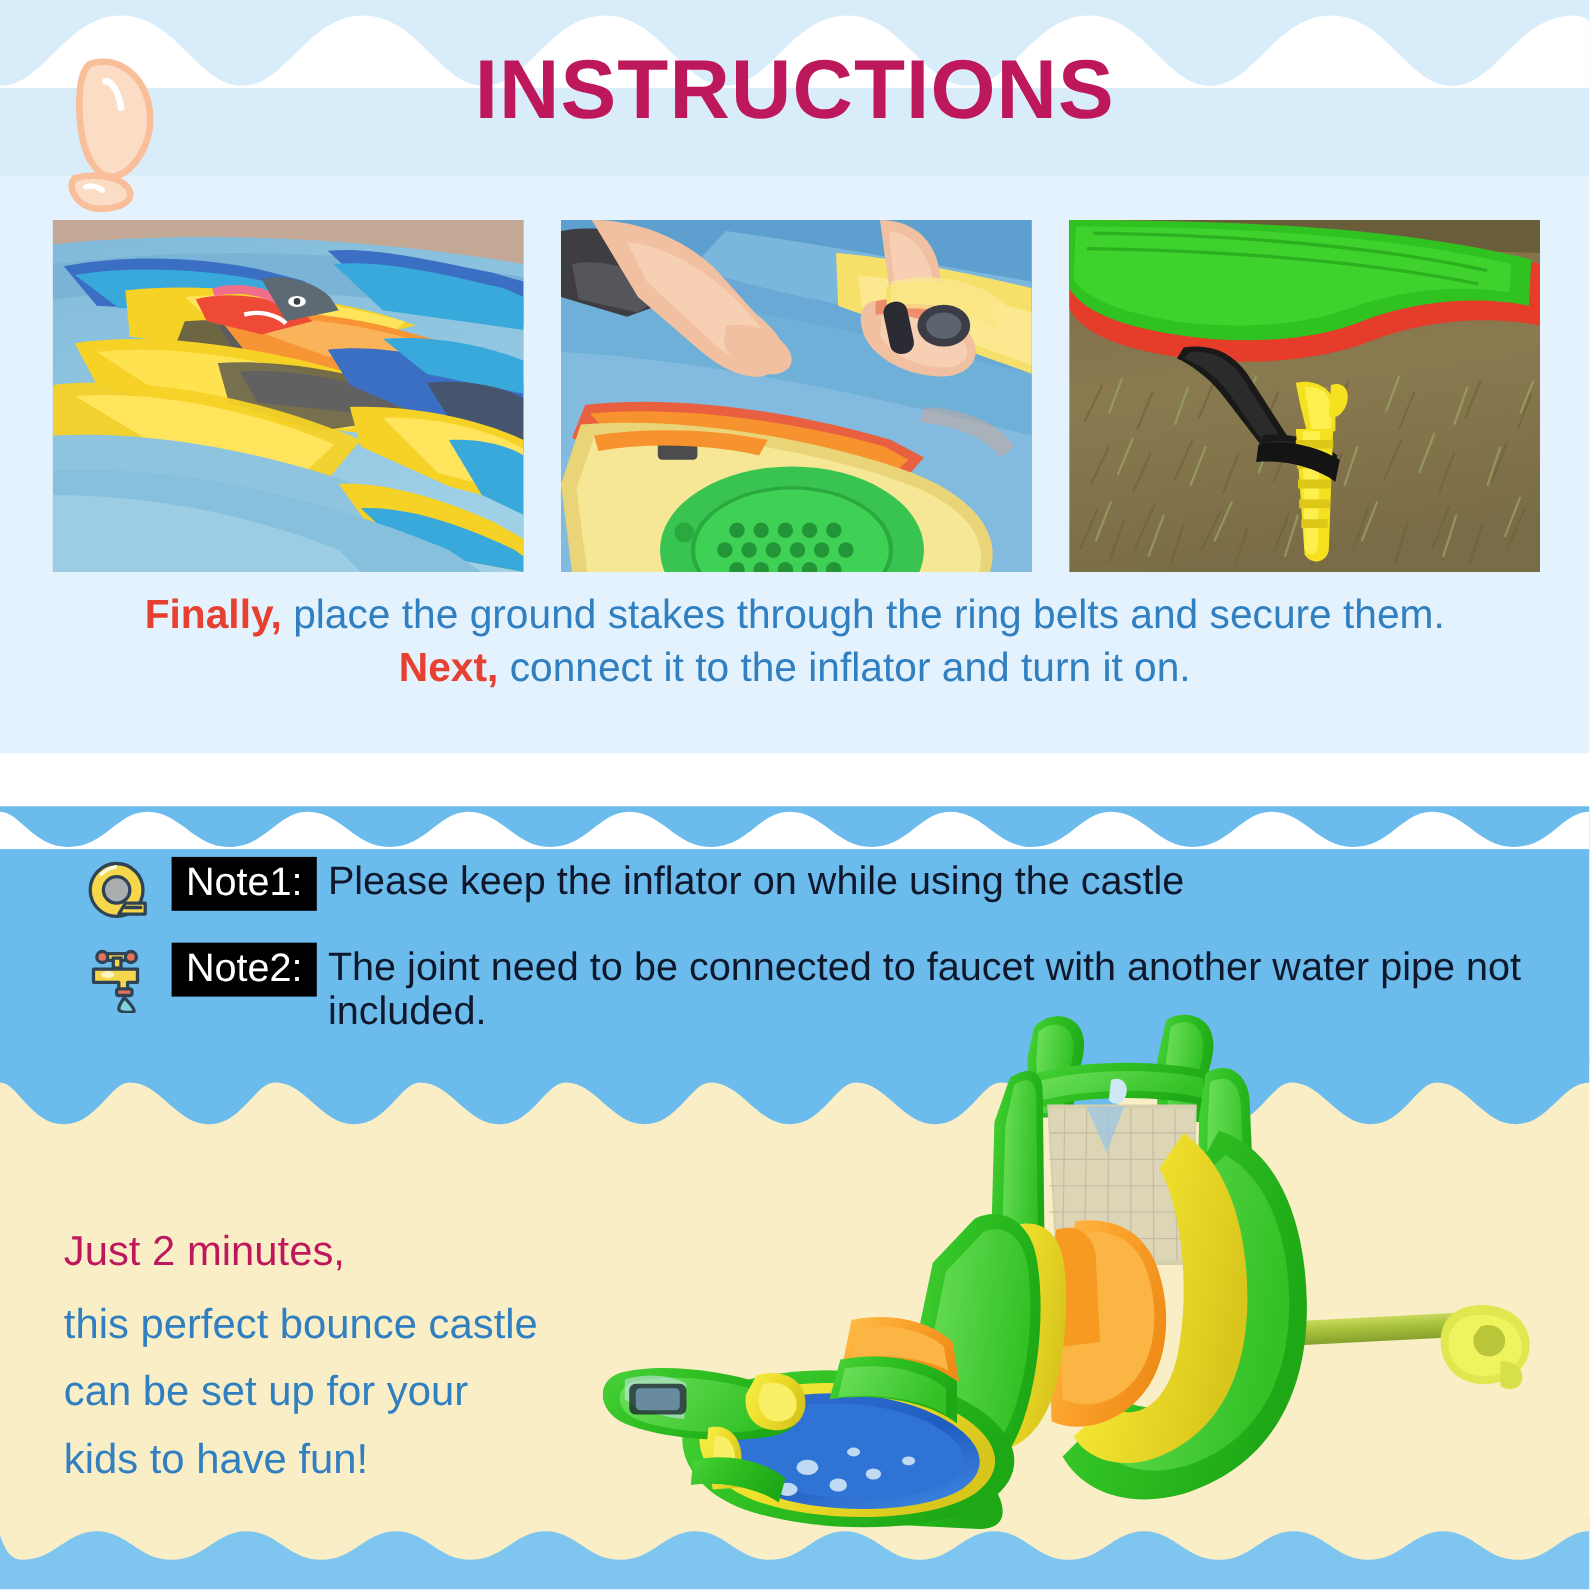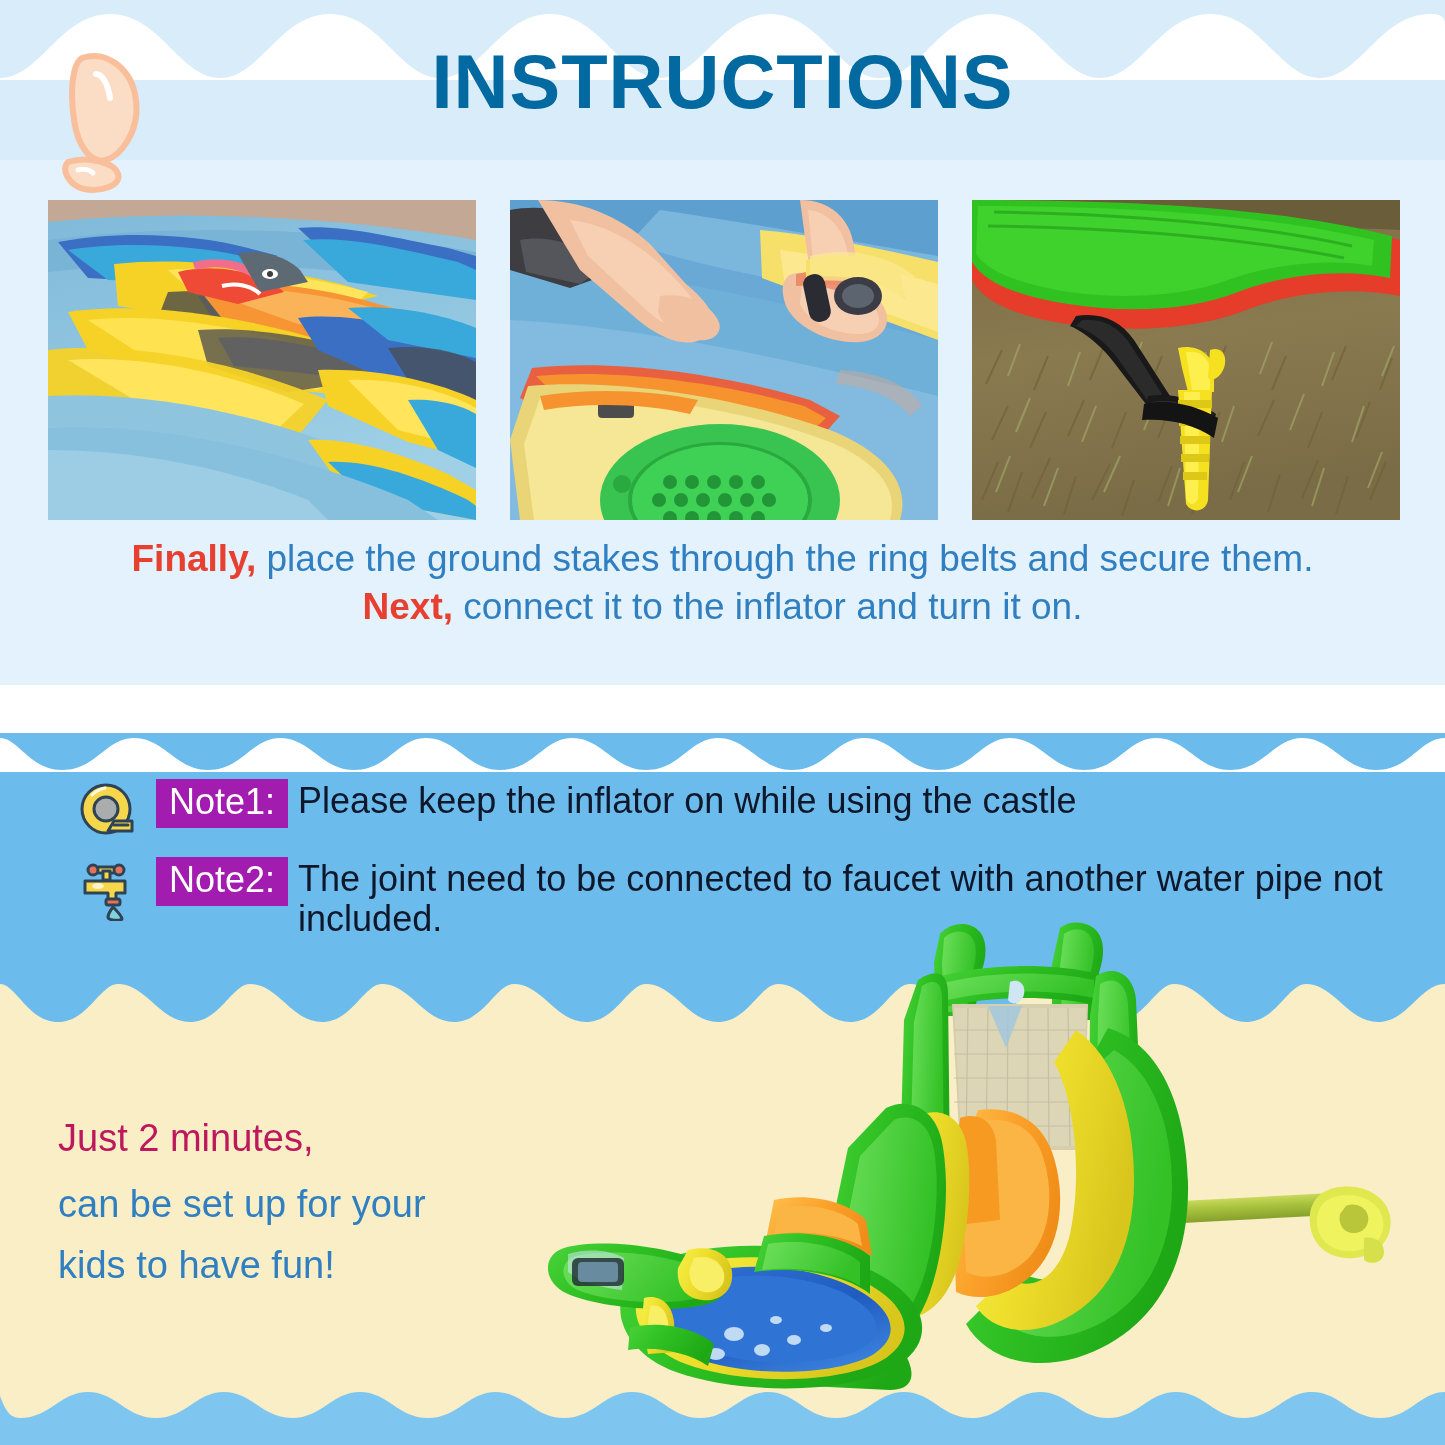--- a/index.html
+++ b/index.html
@@ -19,21 +19,21 @@
     background:#d9ecfa;
     overflow:hidden;
   }
   .header-wave { position:absolute; left:0; top:0; width:1445px; height:80px; }
   .header-title {
     position:absolute; left:0; top:38px; width:1445px;
     text-align:center;
     font-size:76px;
     font-weight:700;
     letter-spacing:1px;
-    color:#0369a1;
+    color:#be185d;
     font-family:"Liberation Sans", sans-serif;
   }
   .drop-icon { position:absolute; left:48px; top:44px; width:120px; height:150px; z-index:5; }
 
   
   .sec-steps {
     position:absolute; left:0; top:160px; width:1445px; height:525px;
     background:#e3f2fd;
   }
   .photo-row {
@@ -61,21 +61,21 @@
   .sec-notes {
     position:absolute; left:0; top:733px; width:1445px; height:235px;
     background:#6bbced;
   }
   .notes-wave-top { position:absolute; left:0; top:-1px; width:1445px; height:40px; }
   .notes-body { position:absolute; left:78px; top:48px; width:1330px; }
   .note-row { display:flex; align-items:flex-start; margin-bottom:16px; }
   .note-icon { width:62px; height:62px; flex:0 0 62px; margin-right:16px; }
   .note-icon svg { display:block; width:62px; height:62px; }
   .note-badge {
-    background:#a21caf; color:#ffffff;
+    background:#000000; color:#ffffff;
     font-size:36px; font-weight:400;
     padding:5px 13px 8px 13px;
     line-height:1.0;
     white-space:nowrap;
     flex:0 0 auto;
     margin-top:-2px;
   }
   .note-text {
     color:#0f172a; font-size:36px; line-height:1.12;
     margin-left:10px; margin-top:0px;
@@ -417,20 +417,21 @@
                C688,60 674,22 646,22 C628,22 616,60 586,60
                C556,60 542,22 514,22 C496,22 484,60 454,60
                C424,60 410,22 382,22 C364,22 352,60 322,60
                C292,60 278,22 250,22 C232,22 220,60 190,60
                C160,60 146,22 118,22 C100,22 88,60 58,60
                C28,60 16,22 0,22 Z" fill="#6bbced"></path>
     </svg>
 
     <div class="pitch">
       <span class="hl">Just 2 minutes,</span>
+      <span class="ln">this perfect bounce castle</span>
       <span class="ln">can be set up for your</span>
       <span class="ln">kids to have fun!</span>
     </div>
   </div>
 
   <div class="sec-footer">
     <svg class="footer-scallop" viewBox="0 0 1445 42" preserveAspectRatio="none">
       <path d="M0,0 L1445,0 L1445,14 C1420,14 1410,40 1380,40
                C1350,40 1340,14 1312,14 C1284,14 1274,40 1244,40
                C1214,40 1204,14 1176,14 C1148,14 1138,40 1108,40

